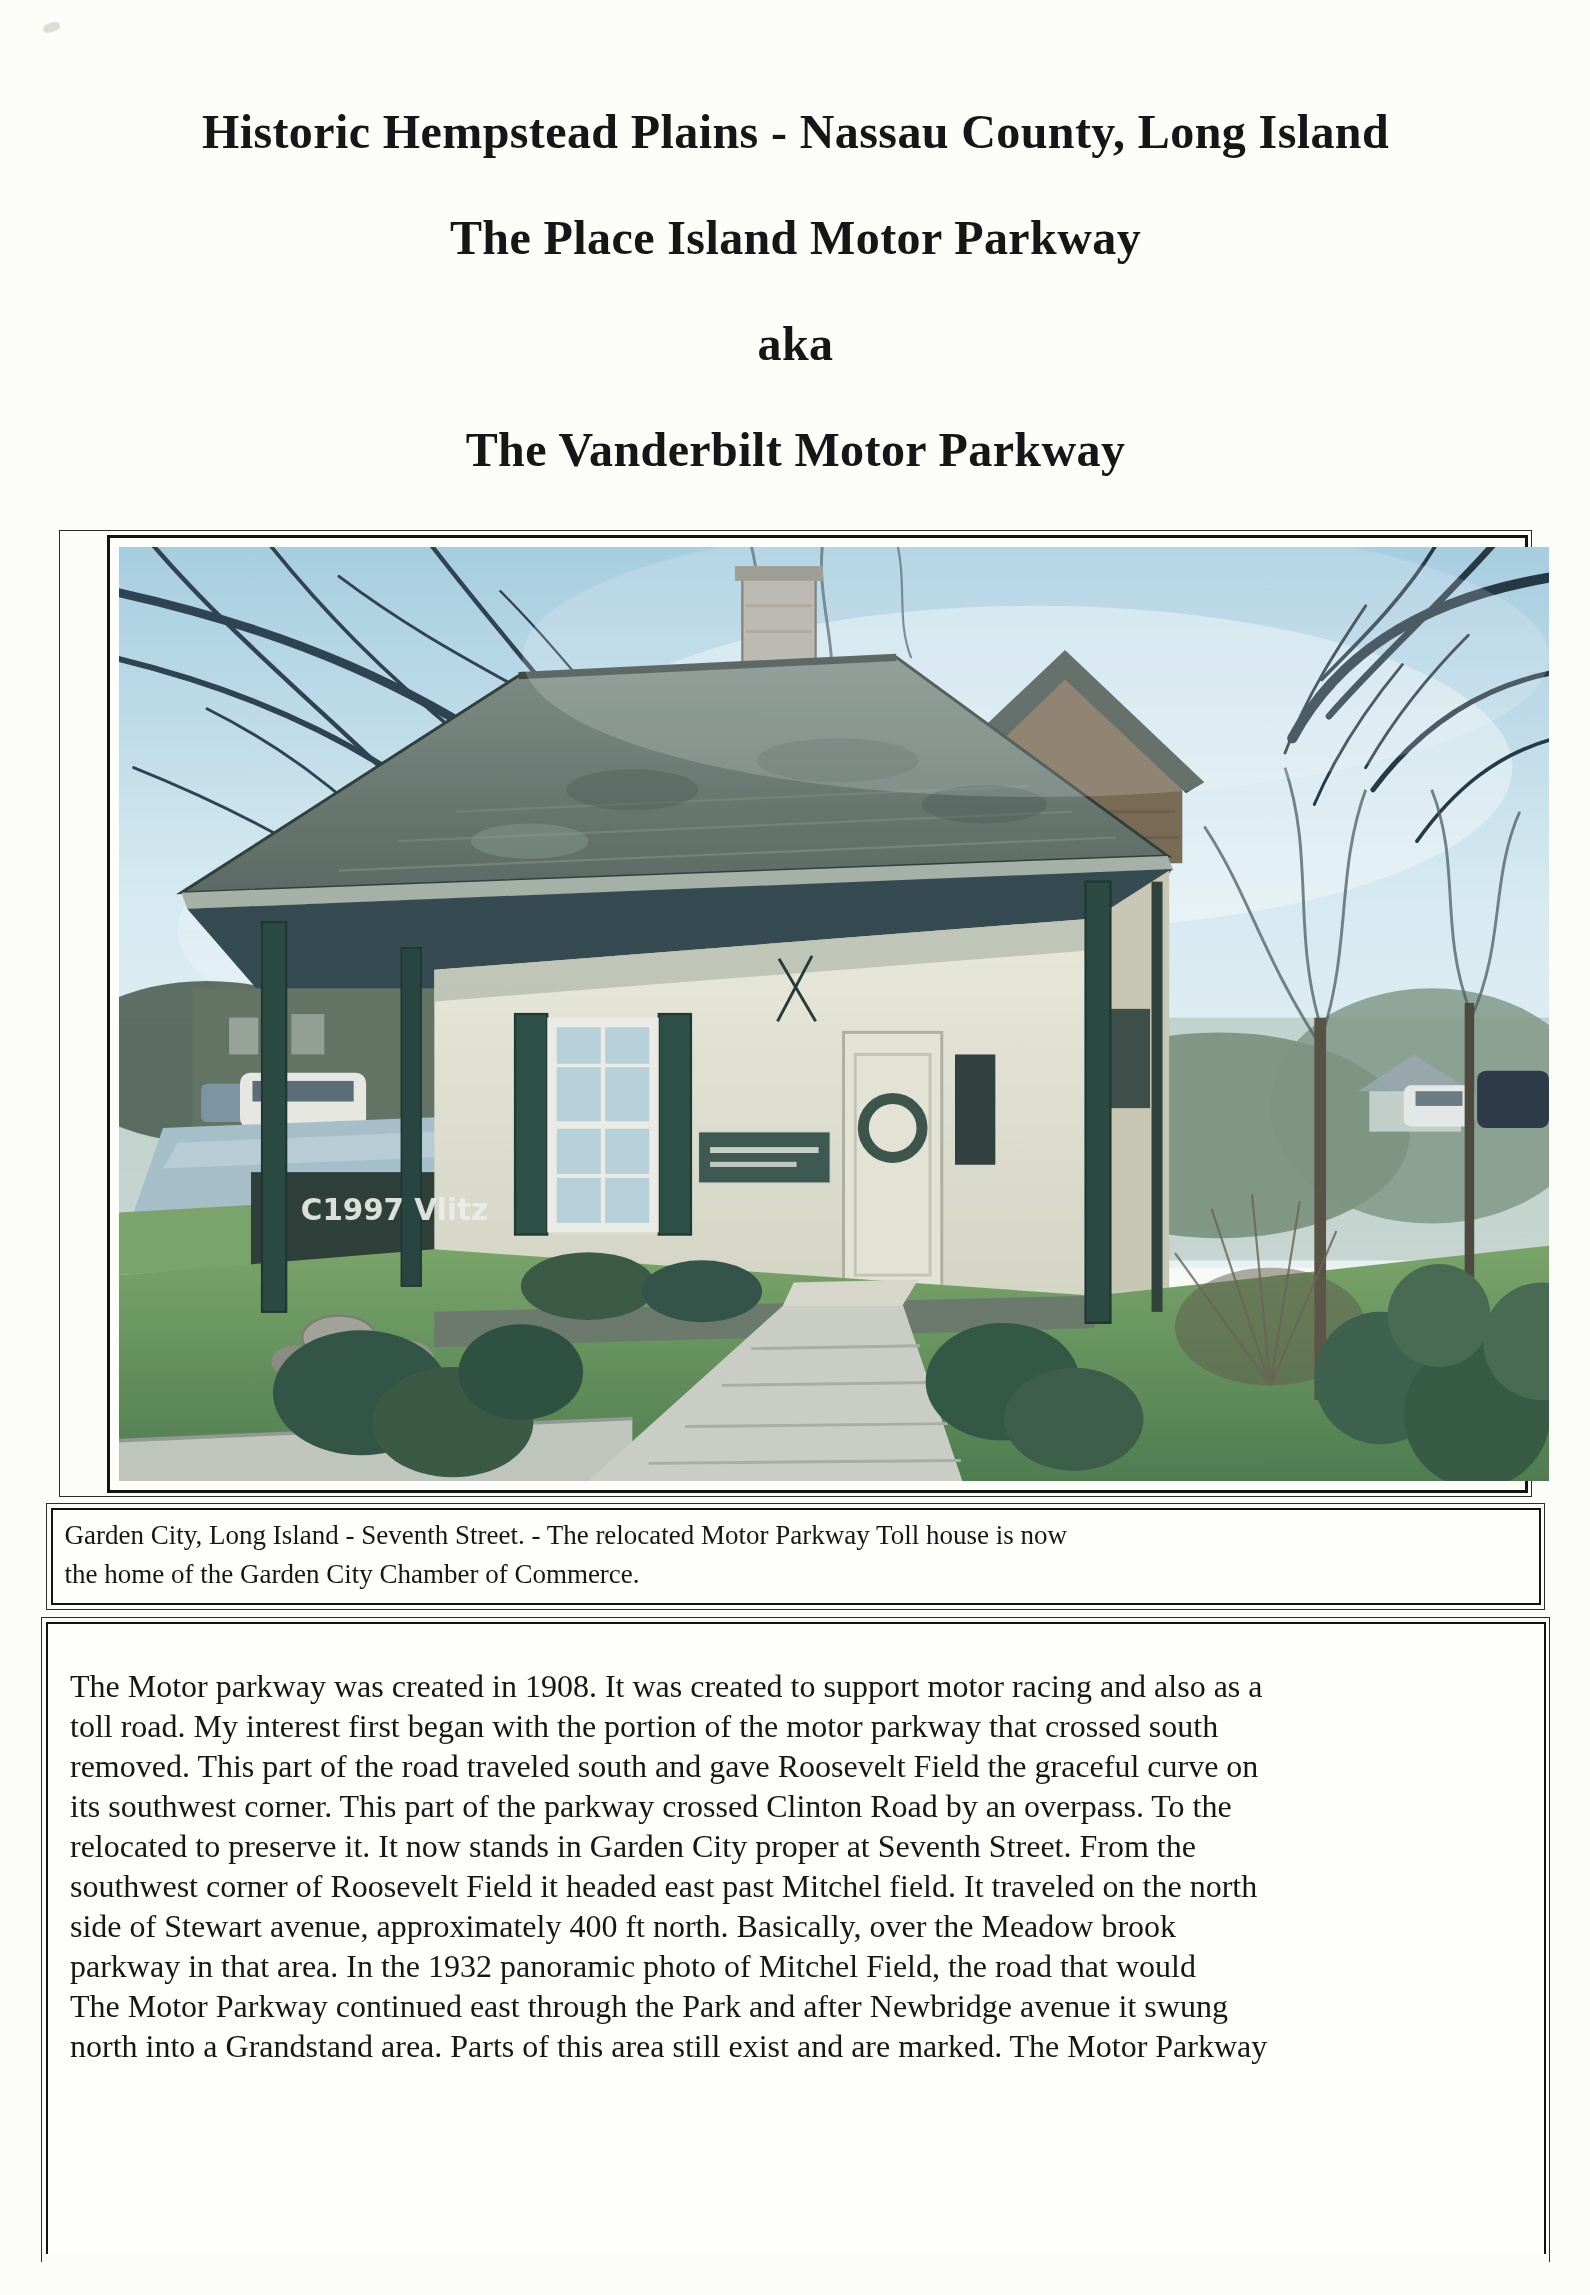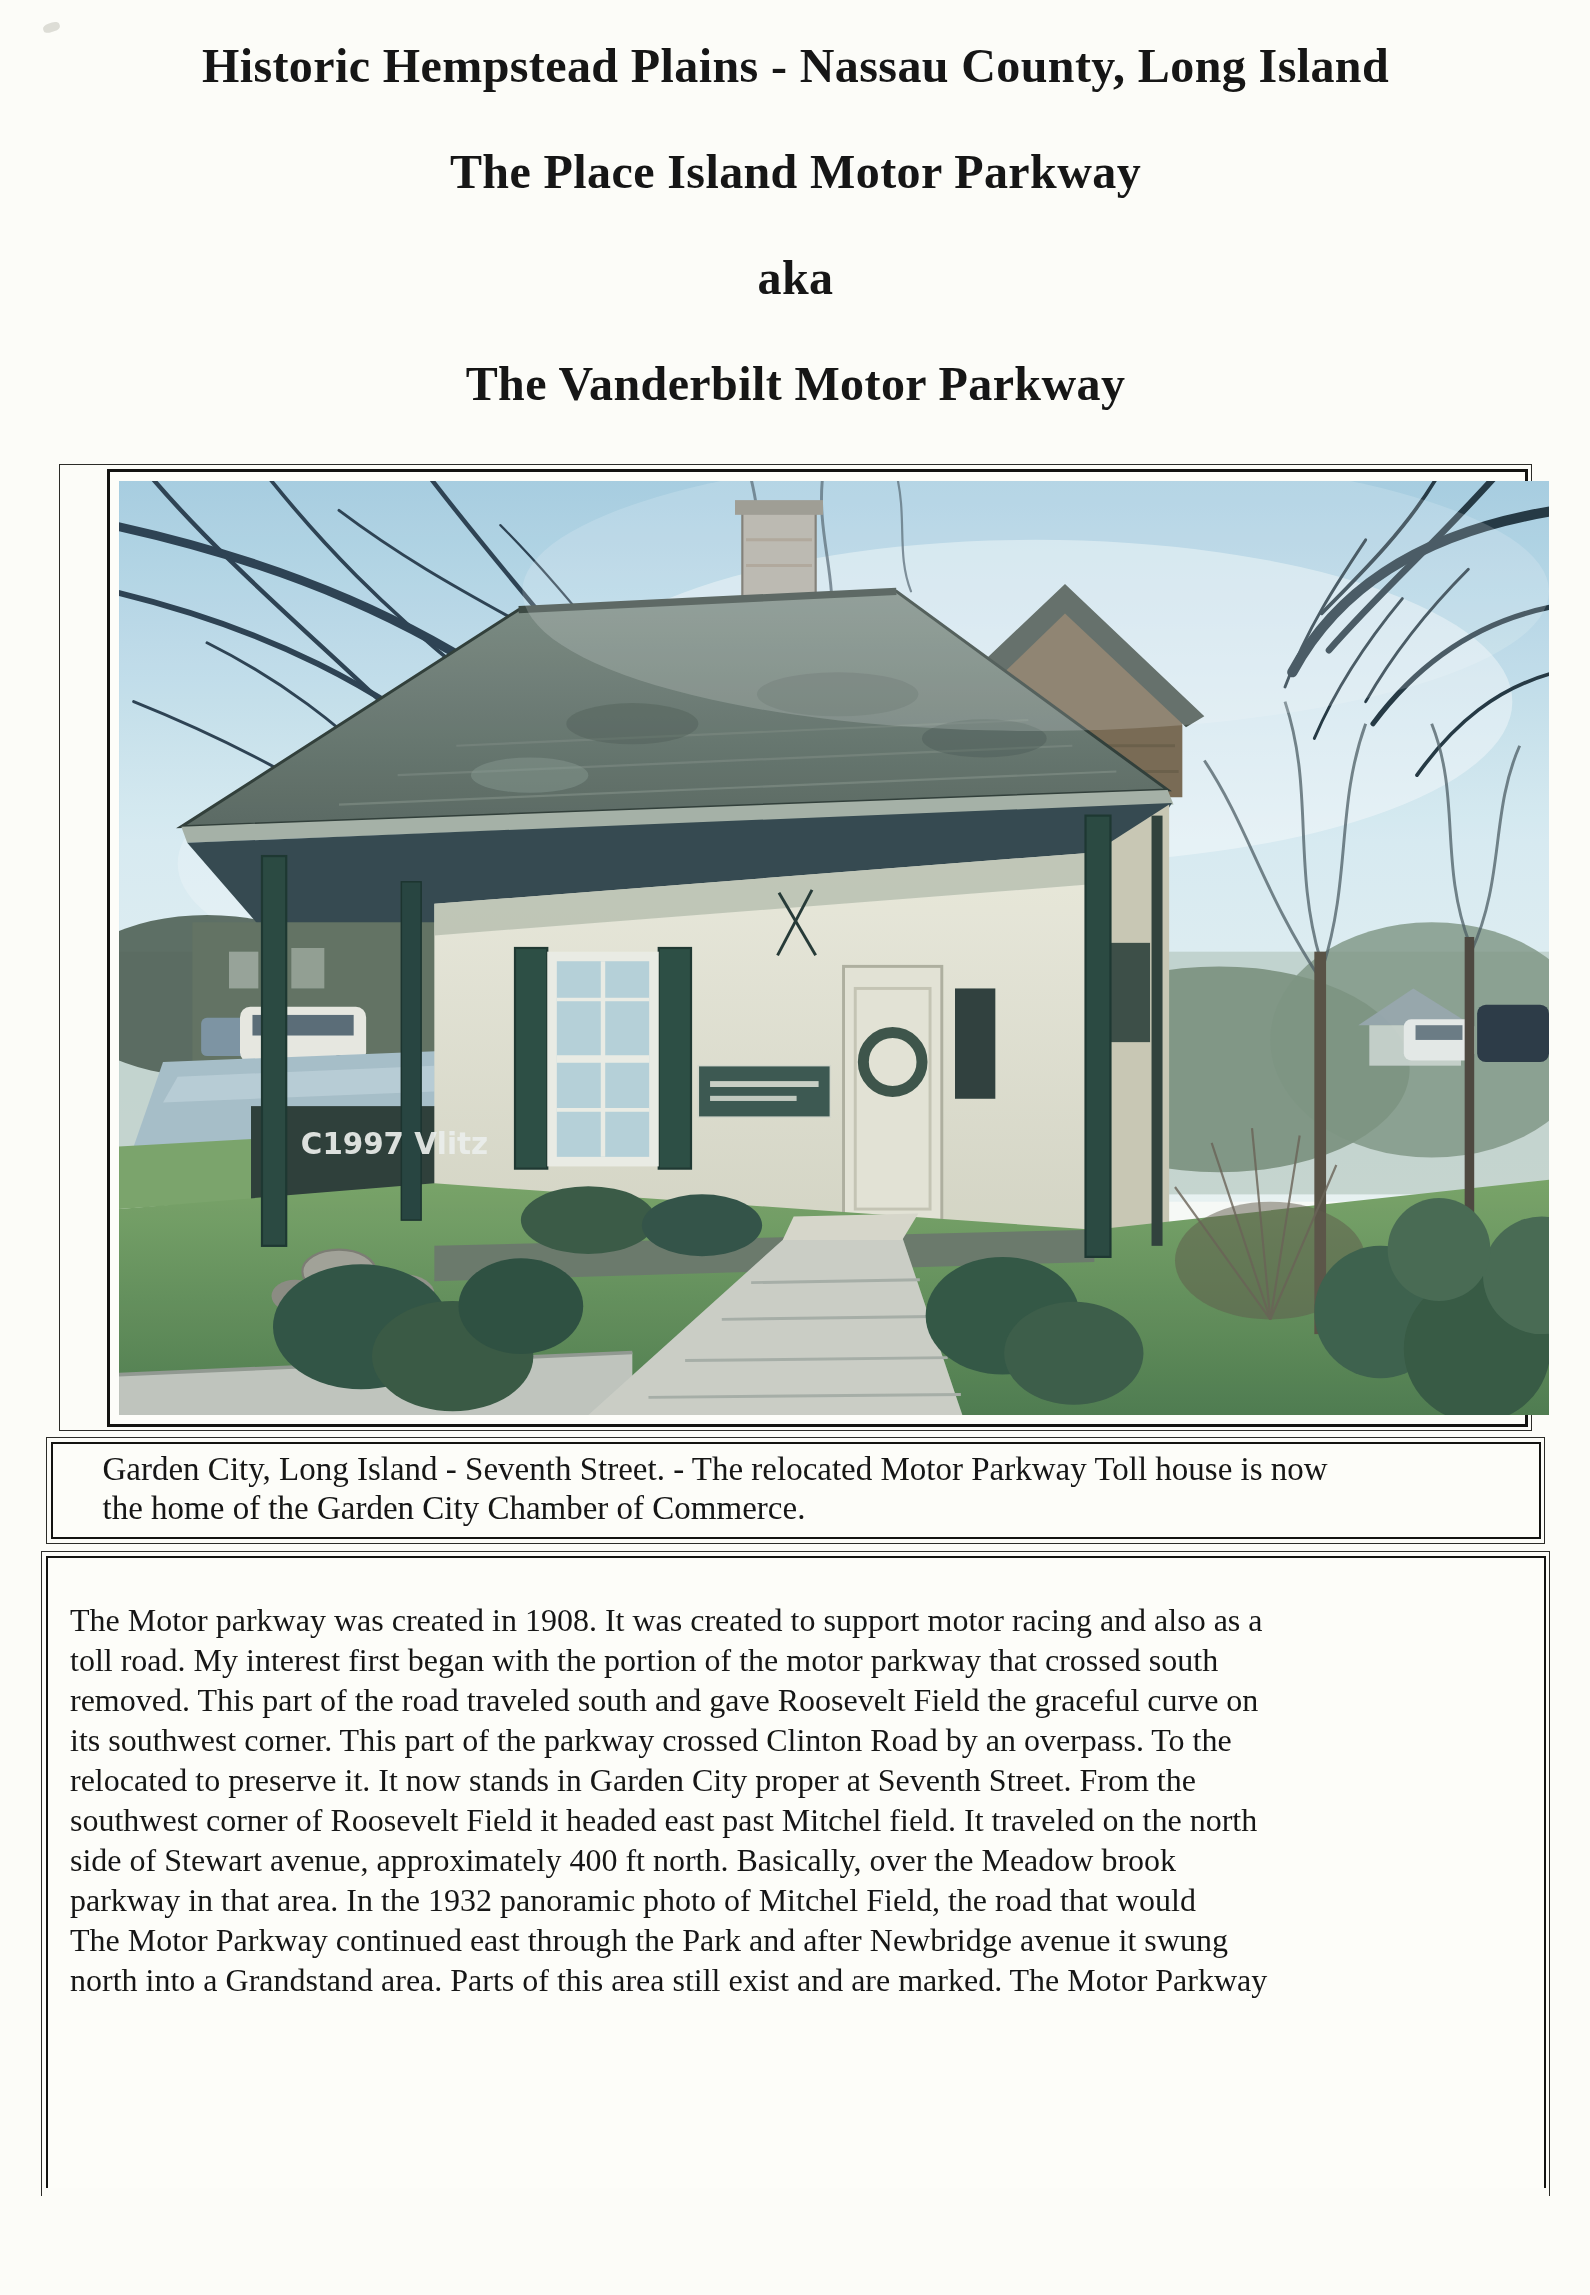--- a/index.html
+++ b/index.html
@@ -4,21 +4,21 @@
 <style>
   html,body { margin:0; padding:0; }
   body {
     width:1591px; height:2295px;
     background:#fcfcf8;
     font-family:"Liberation Serif", serif;
     color:#161616;
     position:relative;
     overflow:hidden;
   }
-  .page { position:absolute; inset:0; padding-top:40px; }
+  .page { position:absolute; inset:0; padding-top:106px; }
 
   .speck { position:absolute; left:43px; top:22.5px; width:16.5px; height:9px;
            background:#c2c2ba; opacity:.55; border-radius:40%; transform:rotate(-18deg); }
 
   h1.doc-title {
     margin:0 0 54px 0;
     text-align:center;
     font-size:48px; line-height:52px; font-weight:bold;
     letter-spacing:0.4px;
   }
@@ -26,21 +26,21 @@
   
   .dbox       { margin:0 auto; border:1.5px solid #2b2b28; padding:3.7px; background:#fcfcf8; }
   .dbox-inner { border:2.2px solid #131311; background:#fdfdf9; }
 
   .photo-frame { width:1464px; margin:39px auto 6px auto; }
   .photo-frame .dbox-inner { border-width:3px; padding:9px;margin-left:43px; }
   .photo-frame svg { display:block; }
 
   .caption-box { width:1490px; }
   .caption-box .dbox-inner { padding:6px 10.5px 9px 12px; }
-  .cap-line { font-size:33px; line-height:39px; white-space:nowrap;margin-left:38px; }
+  .cap-line { font-size:27px; line-height:39px; white-space:nowrap; }
 
   .body-box { width:1500px; margin-top:7.5px; height:636px;
               border-bottom:none; }
   .body-box .dbox-inner { border-bottom:none; height:calc(100% - 3.7px); box-sizing:border-box;
                           padding:42px 13.5px 0 22.5px; }
   .body-line { font-size:32px; line-height:40px; white-space:nowrap; }
 </style>
 </head>
 <body>
 

